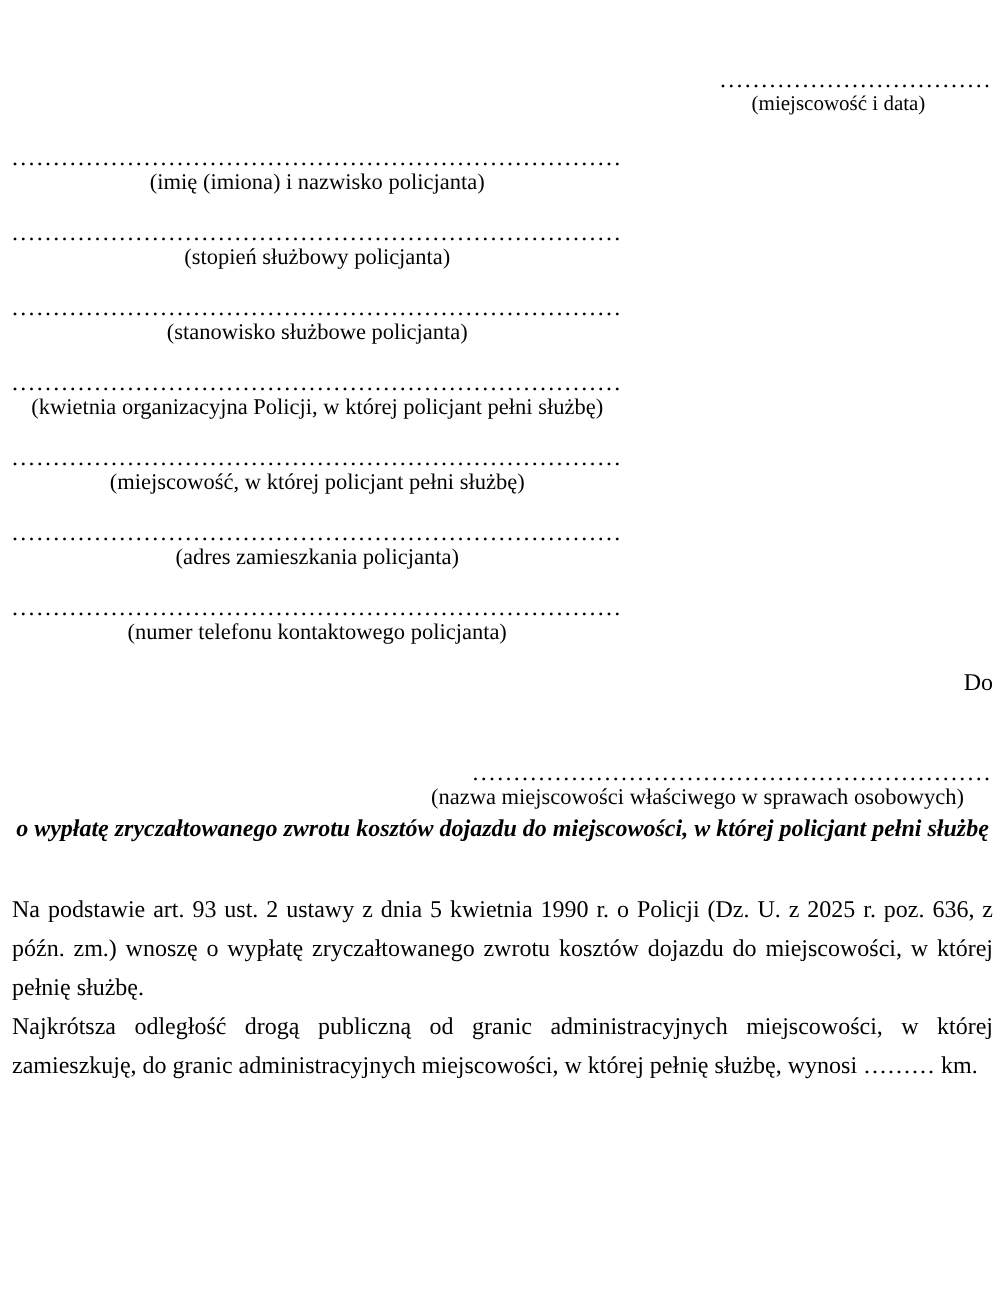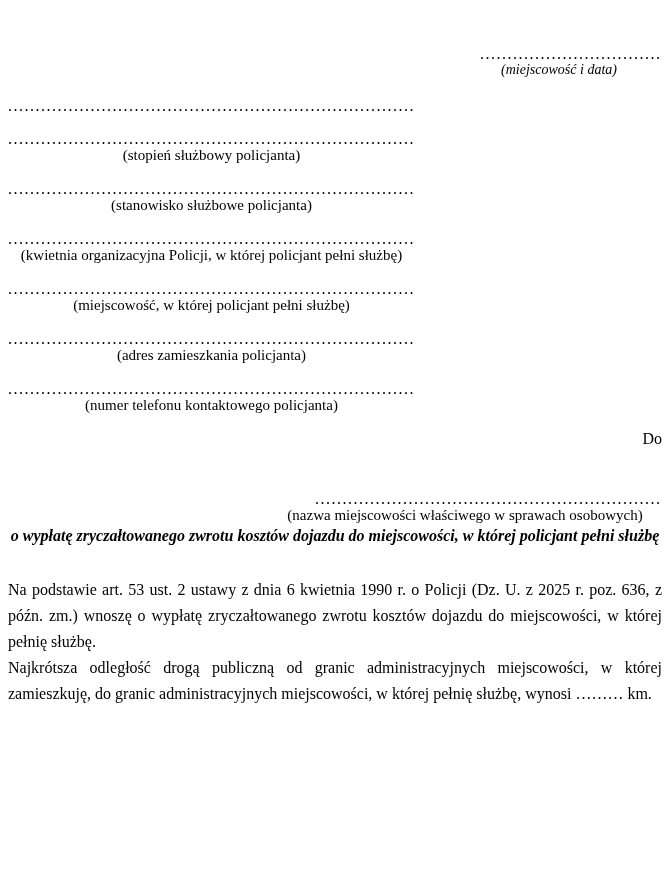--- a/index.html
+++ b/index.html
@@ -28,21 +28,20 @@
     font-size: 16px;
   }
   
   .place-date {
     width: 200px;
     margin: 46px 3px 0 auto;
     text-align: center;
   }
   .place-date .dots { width: 179px; margin-left: auto; margin-right: 0; }
   .place-date .label {
-    font-style: italic;
     font-size: 14px;
     line-height: 16px;
   }
   
   .fields { margin-top: 20px; width: 407px; }
   .field { margin-bottom: 17px; }
   .field .dots { width: 407px; }
   .field .label {
     text-align: center;
     font-size: 15px;
@@ -98,20 +97,21 @@
 <div class="page">
 
   <div class="place-date">
     <div class="dots">......................................................................................................................................................</div>
     <div class="label">(miejscowość i data)</div>
   </div>
 
   <div class="fields">
     <div class="field">
       <div class="dots">......................................................................................................................................................</div>
+      <div class="label">(imię (imiona) i nazwisko policjanta)</div>
     </div>
     <div class="field">
       <div class="dots">......................................................................................................................................................</div>
       <div class="label">(stopień służbowy policjanta)</div>
     </div>
     <div class="field">
       <div class="dots">......................................................................................................................................................</div>
       <div class="label">(stanowisko służbowe policjanta)</div>
     </div>
     <div class="field">
@@ -134,16 +134,16 @@
 
   <div class="to-line">Do</div>
 
   <div class="addressee">
     <div class="dots">......................................................................................................................................................</div>
     <div class="label">(nazwa miejscowości właściwego w sprawach osobowych)</div>
   </div>
 
   <h2 class="subtitle">o wypłatę zryczałtowanego zwrotu kosztów dojazdu do miejscowości, w której policjant pełni służbę</h2>
 
-  <p class="para para1">Na podstawie art. 53 ust. 2 ustawy z dnia 6 kwietnia 1990 r. o Policji (Dz. U. z 2025 r. poz. 636, z późn. zm.) wnoszę o wypłatę zryczałtowanego zwrotu kosztów dojazdu do miejscowości, w której pełnię służbę.</p>
+  <p class="para para1">Na podstawie art. 93 ust. 2 ustawy z dnia 5 kwietnia 1990 r. o Policji (Dz. U. z 2025 r. poz. 636, z późn. zm.) wnoszę o wypłatę zryczałtowanego zwrotu kosztów dojazdu do miejscowości, w której pełnię służbę.</p>
   <p class="para para2">Najkrótsza odległość drogą publiczną od granic administracyjnych miejscowości, w której zamieszkuję, do granic administracyjnych miejscowości, w której pełnię służbę, wynosi ……… km.</p>
 
 </div>
 
 </body></html>

